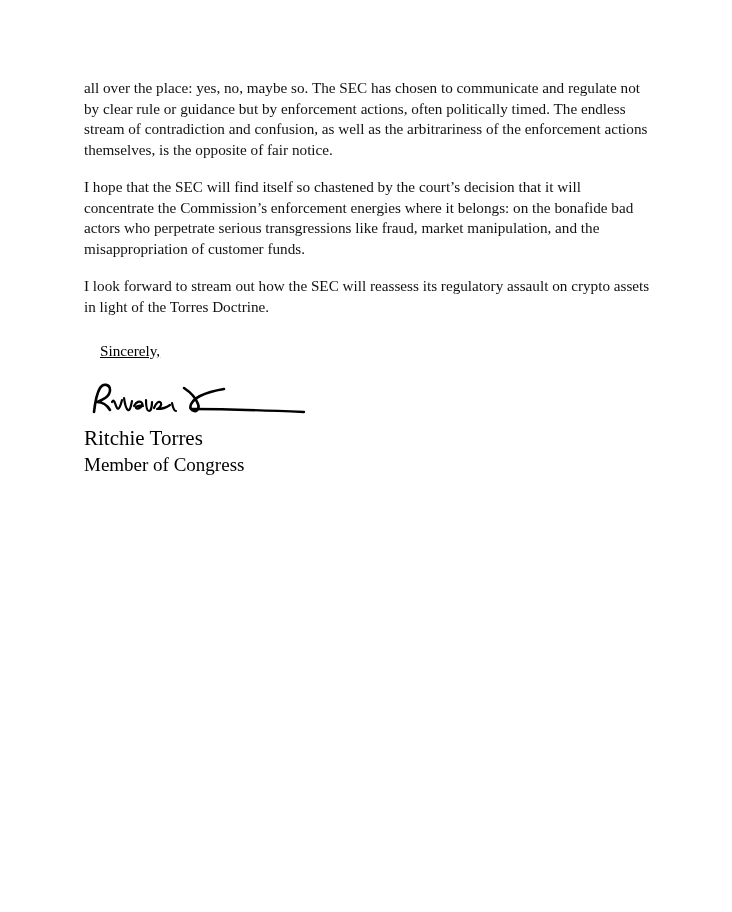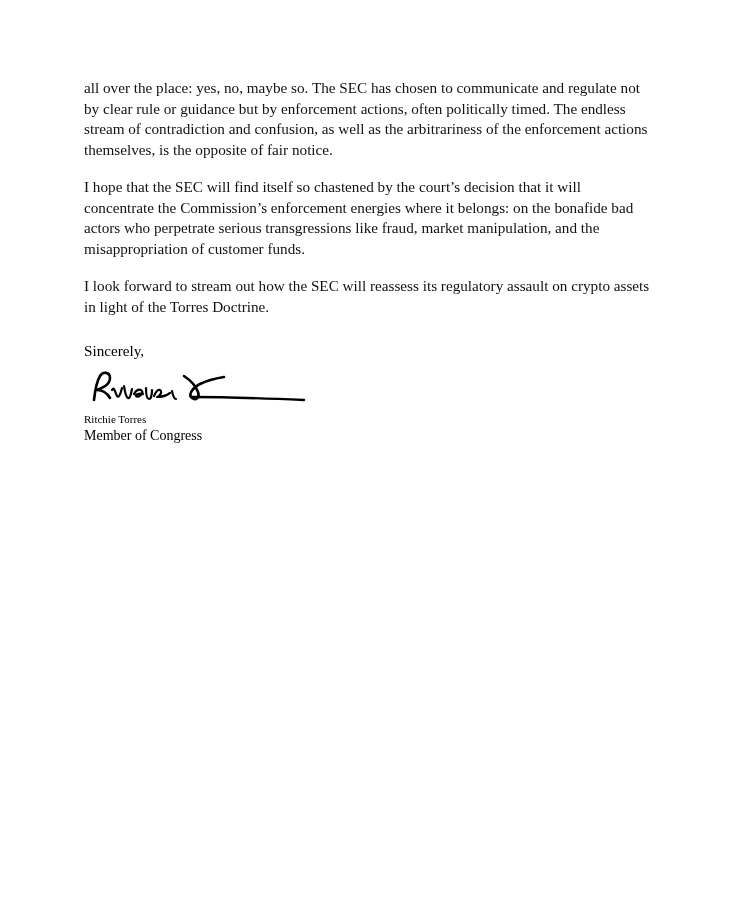--- a/index.html
+++ b/index.html
@@ -34,38 +34,39 @@
   }
   .para:last-child {
     margin-bottom: 0;
   }
   .closing-block {
     margin-top: 24px;
   }
   .closing {
     font-size: 15.2px;
     line-height: 1.35;
-    margin: 0;
+    margin: 16px;
+    text-decoration: underline;
   }
   .signature-wrap {
     position: relative;
     height: 46px;
     margin-top: 4px;
     margin-left: 4px;
   }
   .signature-wrap svg {
     display: block;
   }
   .signer {
-    font-size: 11px;
+    font-size: 21px;
     line-height: 1.35;
     margin: 0;
   }
   .signer-title {
-    font-size: 14px;
+    font-size: 19px;
     line-height: 1.35;
     margin: 0;
   }
 </style>
 </head>
 <body>
 
 <div class="page">
   <div class="letter-body">
 

